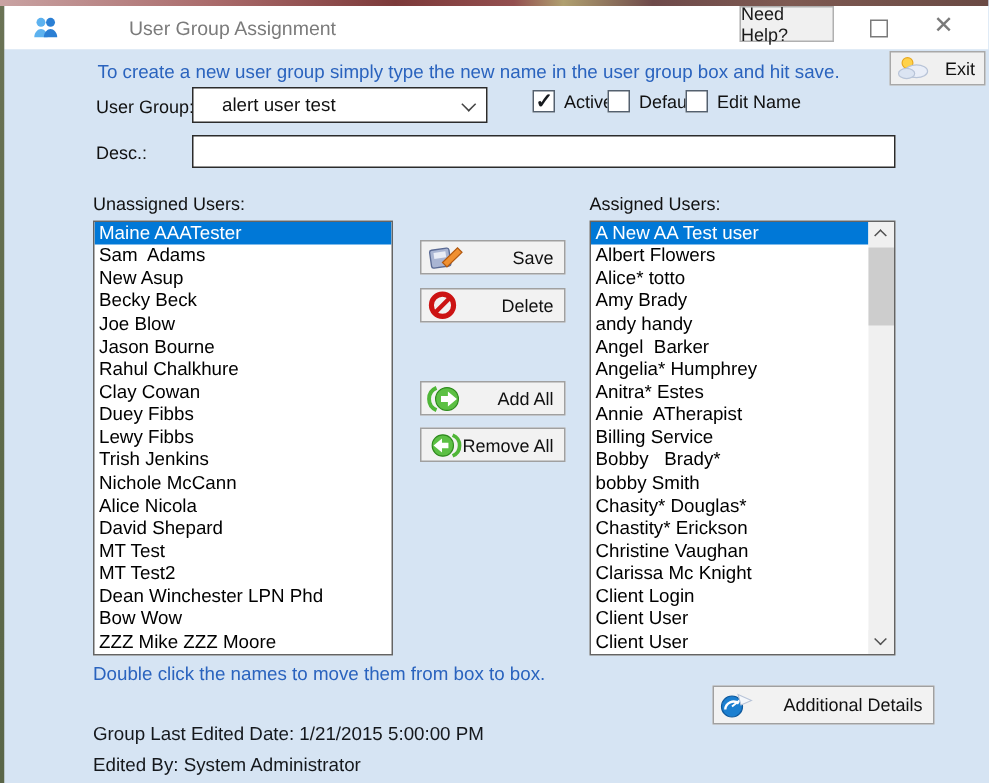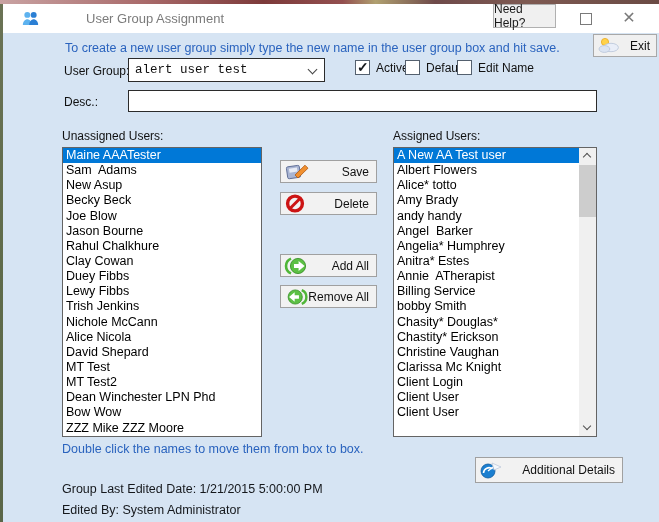--- a/index.html
+++ b/index.html
@@ -30,21 +30,21 @@
 
   .instruction { position:absolute; left:62px; top:8px; font-size:12.5px; color:#2a63be; }
   .exit-btn { position:absolute; left:590px; top:1px; width:64px; height:23px;
     background:#f0f0f0; border:1px solid #a8a8a8; display:flex; align-items:center; font-size:12px; color:#111; }
   .exit-btn svg { margin:0 3px 0 4px; }
   .exit-btn .lbl { margin-left:auto; margin-right:6px; }
 
   .field-label { position:absolute; font-size:12px; color:#111; }
   .combo { position:absolute; left:125px; top:25px; width:197px; height:24px; background:#fff;
     border:1px solid #2b2b2b; font-size:12.5px; color:#111; display:flex; align-items:center; }
-  .combo .val { padding-left:6px; white-space:pre;font-family:Liberation Mono, monospace; }
+  .combo .val { padding-left:19px; white-space:pre; }
   .combo .chev { position:absolute; right:8px; top:7px; width:7px; height:7px;
     border-right:1.4px solid #444; border-bottom:1.4px solid #444; transform:rotate(45deg); }
   .desc-input { position:absolute; left:125px; top:57px; width:469px; height:22px;
     background:#fff; border:1px solid #2b2b2b; font-size:12.5px; padding:0 4px; outline:none; }
 
   .checkbox { position:absolute; display:flex; align-items:center; }
   .cb { width:15px; height:15px; background:#fff; border:1px solid #54606e; position:relative; }
   .cb.checked::after { content:"✓"; position:absolute; left:1px; top:-2px; font-size:14px; color:#16191d; font-weight:bold; }
   .cb-label { margin-left:6px; font-size:12px; color:#111; white-space:pre; }
 
@@ -166,20 +166,21 @@
           <div class="li sel">A New AA Test user</div>
           <div class="li">Albert Flowers</div>
           <div class="li">Alice* totto</div>
           <div class="li">Amy Brady</div>
           <div class="li">andy handy</div>
           <div class="li">Angel  Barker</div>
           <div class="li">Angelia* Humphrey</div>
           <div class="li">Anitra* Estes</div>
           <div class="li">Annie  ATherapist</div>
           <div class="li">Billing Service</div>
+          <div class="li">Bobby   Brady*</div>
           <div class="li">bobby Smith</div>
           <div class="li">Chasity* Douglas*</div>
           <div class="li">Chastity* Erickson</div>
           <div class="li">Christine Vaughan</div>
           <div class="li">Clarissa Mc Knight</div>
           <div class="li">Client Login</div>
           <div class="li">Client User</div>
           <div class="li">Client User</div>
         </div>
       <div class="scrollbar">

